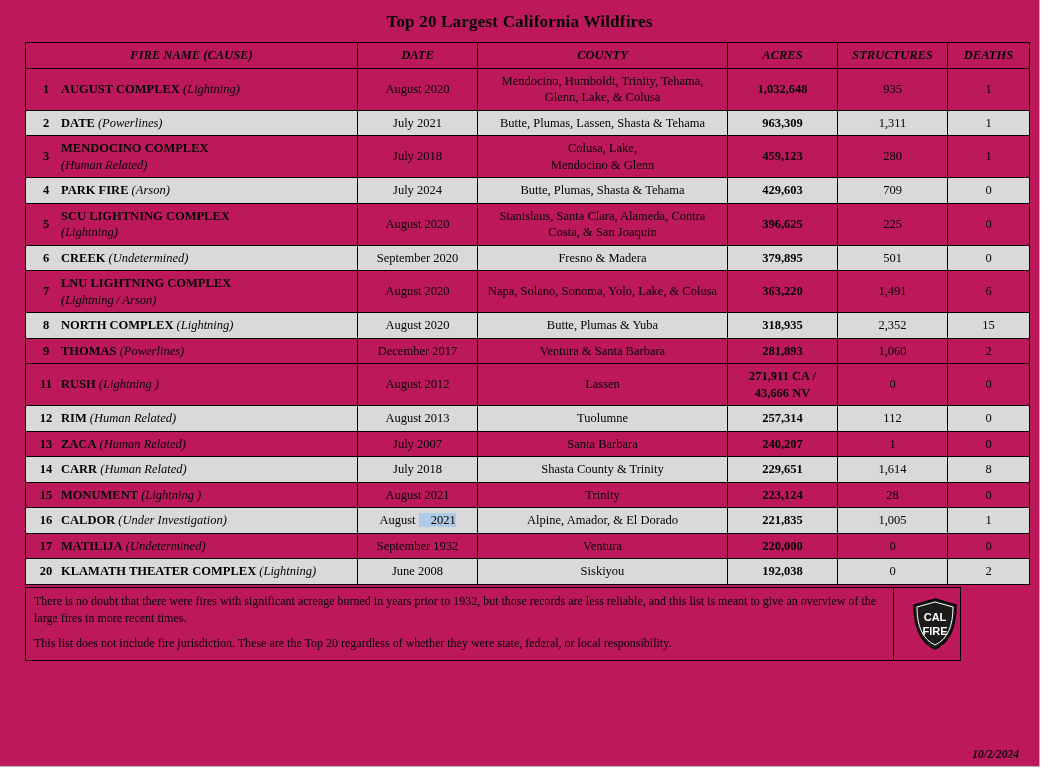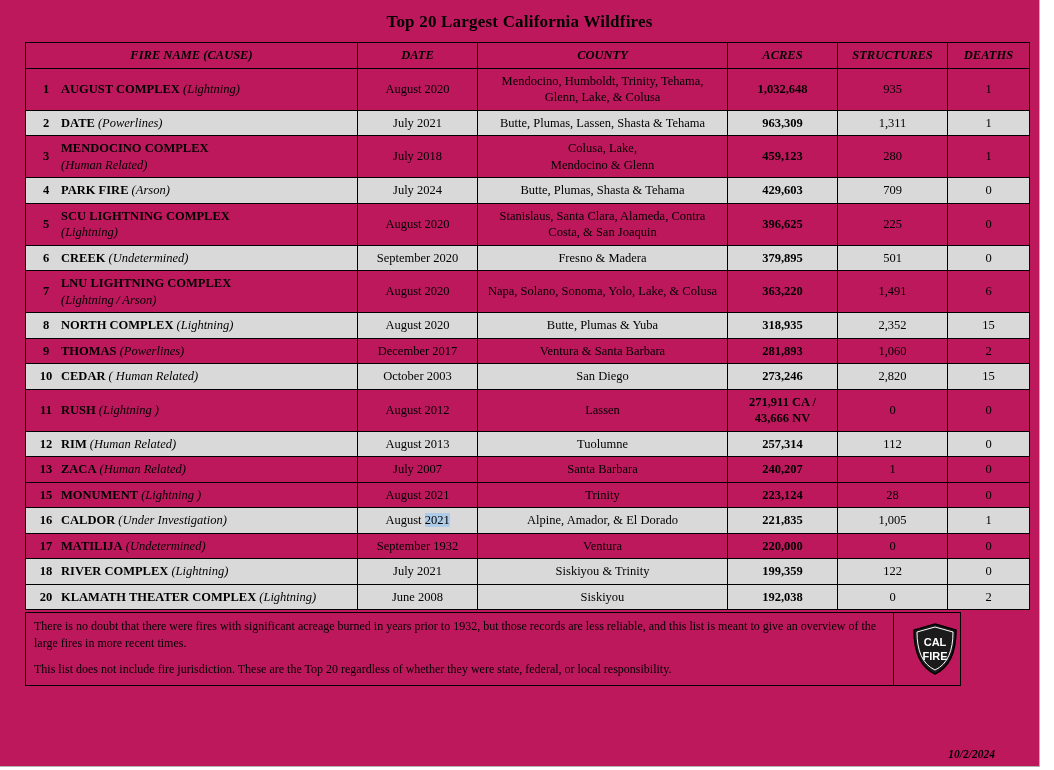--- a/index.html
+++ b/index.html
@@ -58,21 +58,21 @@
     text-align: center;
     font-weight: bold;
   }
   .fire-name { font-weight: bold; }
   .cause { font-style: italic; font-weight: normal; }
   td.date-cell, td.county-cell, td.acres-cell, td.structures-cell, td.deaths-cell {
     text-align: center;
     white-space: pre-line;
   }
   td.acres-cell { font-weight: bold; }
-  .hl { background: var(--selection, #aecbe8); }
+  .hl { background: var(--selection, #aecbe8); padding-left: 12px; }
   .footer-box {
     margin: 2px 0 0 25px;
     width: 936px;
     border: 1px solid #000;
     display: flex;
     align-items: stretch;
     box-sizing: border-box;
   }
   .notes {
     flex: 1;
@@ -85,21 +85,21 @@
   .logo-cell {
     width: 62px;
     border-left: 1px solid #000;
     display: flex;
     align-items: center;
     justify-content: flex-end;
     padding: 2px;
   }
   .doc-date {
     position: absolute;
-    right: 44px;
+    right: 20px;
     bottom: 6px;
     font-size: 11.5px;
     font-weight: bold;
     font-style: italic;
   }
 </style>
 </head>
 <body>
 
 <div class="page">
@@ -239,33 +239,20 @@
               <span class="rank">9</span>
               <span class="name-wrap"><span class="fire-name">THOMAS</span> <span class="cause">(Powerlines)</span></span>
             </span>
           </td>
           <td class="date-cell">December 2017</td>
           <td class="county-cell">Ventura &amp; Santa Barbara</td>
           <td class="acres-cell">281,893</td>
           <td class="structures-cell">1,060</td>
           <td class="deaths-cell">2</td>
         </tr>
-        <tr class="alt">
-          <td class="name-cell">
-            <span class="name-flex">
-              <span class="rank">10</span>
-              <span class="name-wrap"><span class="fire-name">CEDAR</span> <span class="cause">( Human Related)</span></span>
-            </span>
-          </td>
-          <td class="date-cell">October 2003</td>
-          <td class="county-cell">San Diego</td>
-          <td class="acres-cell">273,246</td>
-          <td class="structures-cell">2,820</td>
-          <td class="deaths-cell">15</td>
-        </tr>
         <tr>
           <td class="name-cell">
             <span class="name-flex">
               <span class="rank">11</span>
               <span class="name-wrap"><span class="fire-name">RUSH</span> <span class="cause">(Lightning )</span></span>
             </span>
           </td>
           <td class="date-cell">August 2012</td>
           <td class="county-cell">Lassen</td>
           <td class="acres-cell">271,911 CA /
@@ -292,20 +279,33 @@
               <span class="rank">13</span>
               <span class="name-wrap"><span class="fire-name">ZACA</span> <span class="cause">(Human Related)</span></span>
             </span>
           </td>
           <td class="date-cell">July 2007</td>
           <td class="county-cell">Santa Barbara</td>
           <td class="acres-cell">240,207</td>
           <td class="structures-cell">1</td>
           <td class="deaths-cell">0</td>
         </tr>
+        <tr class="alt">
+          <td class="name-cell">
+            <span class="name-flex">
+              <span class="rank">14</span>
+              <span class="name-wrap"><span class="fire-name">CARR</span> <span class="cause">(Human Related)</span></span>
+            </span>
+          </td>
+          <td class="date-cell">July 2018</td>
+          <td class="county-cell">Shasta County &amp; Trinity</td>
+          <td class="acres-cell">229,651</td>
+          <td class="structures-cell">1,614</td>
+          <td class="deaths-cell">8</td>
+        </tr>
         <tr>
           <td class="name-cell">
             <span class="name-flex">
               <span class="rank">15</span>
               <span class="name-wrap"><span class="fire-name">MONUMENT</span> <span class="cause">(Lightning )</span></span>
             </span>
           </td>
           <td class="date-cell">August 2021</td>
           <td class="county-cell">Trinity</td>
           <td class="acres-cell">223,124</td>
@@ -329,33 +329,20 @@
           <td class="name-cell">
             <span class="name-flex">
               <span class="rank">17</span>
               <span class="name-wrap"><span class="fire-name">MATILIJA</span> <span class="cause">(Undetermined)</span></span>
             </span>
           </td>
           <td class="date-cell">September 1932</td>
           <td class="county-cell">Ventura</td>
           <td class="acres-cell">220,000</td>
           <td class="structures-cell">0</td>
-          <td class="deaths-cell">0</td>
-        </tr>
-        <tr class="alt">
-          <td class="name-cell">
-            <span class="name-flex">
-              <span class="rank">18</span>
-              <span class="name-wrap"><span class="fire-name">RIVER COMPLEX</span> <span class="cause">(Lightning)</span></span>
-            </span>
-          </td>
-          <td class="date-cell">July 2021</td>
-          <td class="county-cell">Siskiyou &amp; Trinity</td>
-          <td class="acres-cell">199,359</td>
-          <td class="structures-cell">122</td>
           <td class="deaths-cell">0</td>
         </tr>
         <tr class="alt">
           <td class="name-cell">
             <span class="name-flex">
               <span class="rank">20</span>
               <span class="name-wrap"><span class="fire-name">KLAMATH THEATER COMPLEX</span> <span class="cause">(Lightning)</span></span>
             </span>
           </td>
           <td class="date-cell">June 2008</td>

